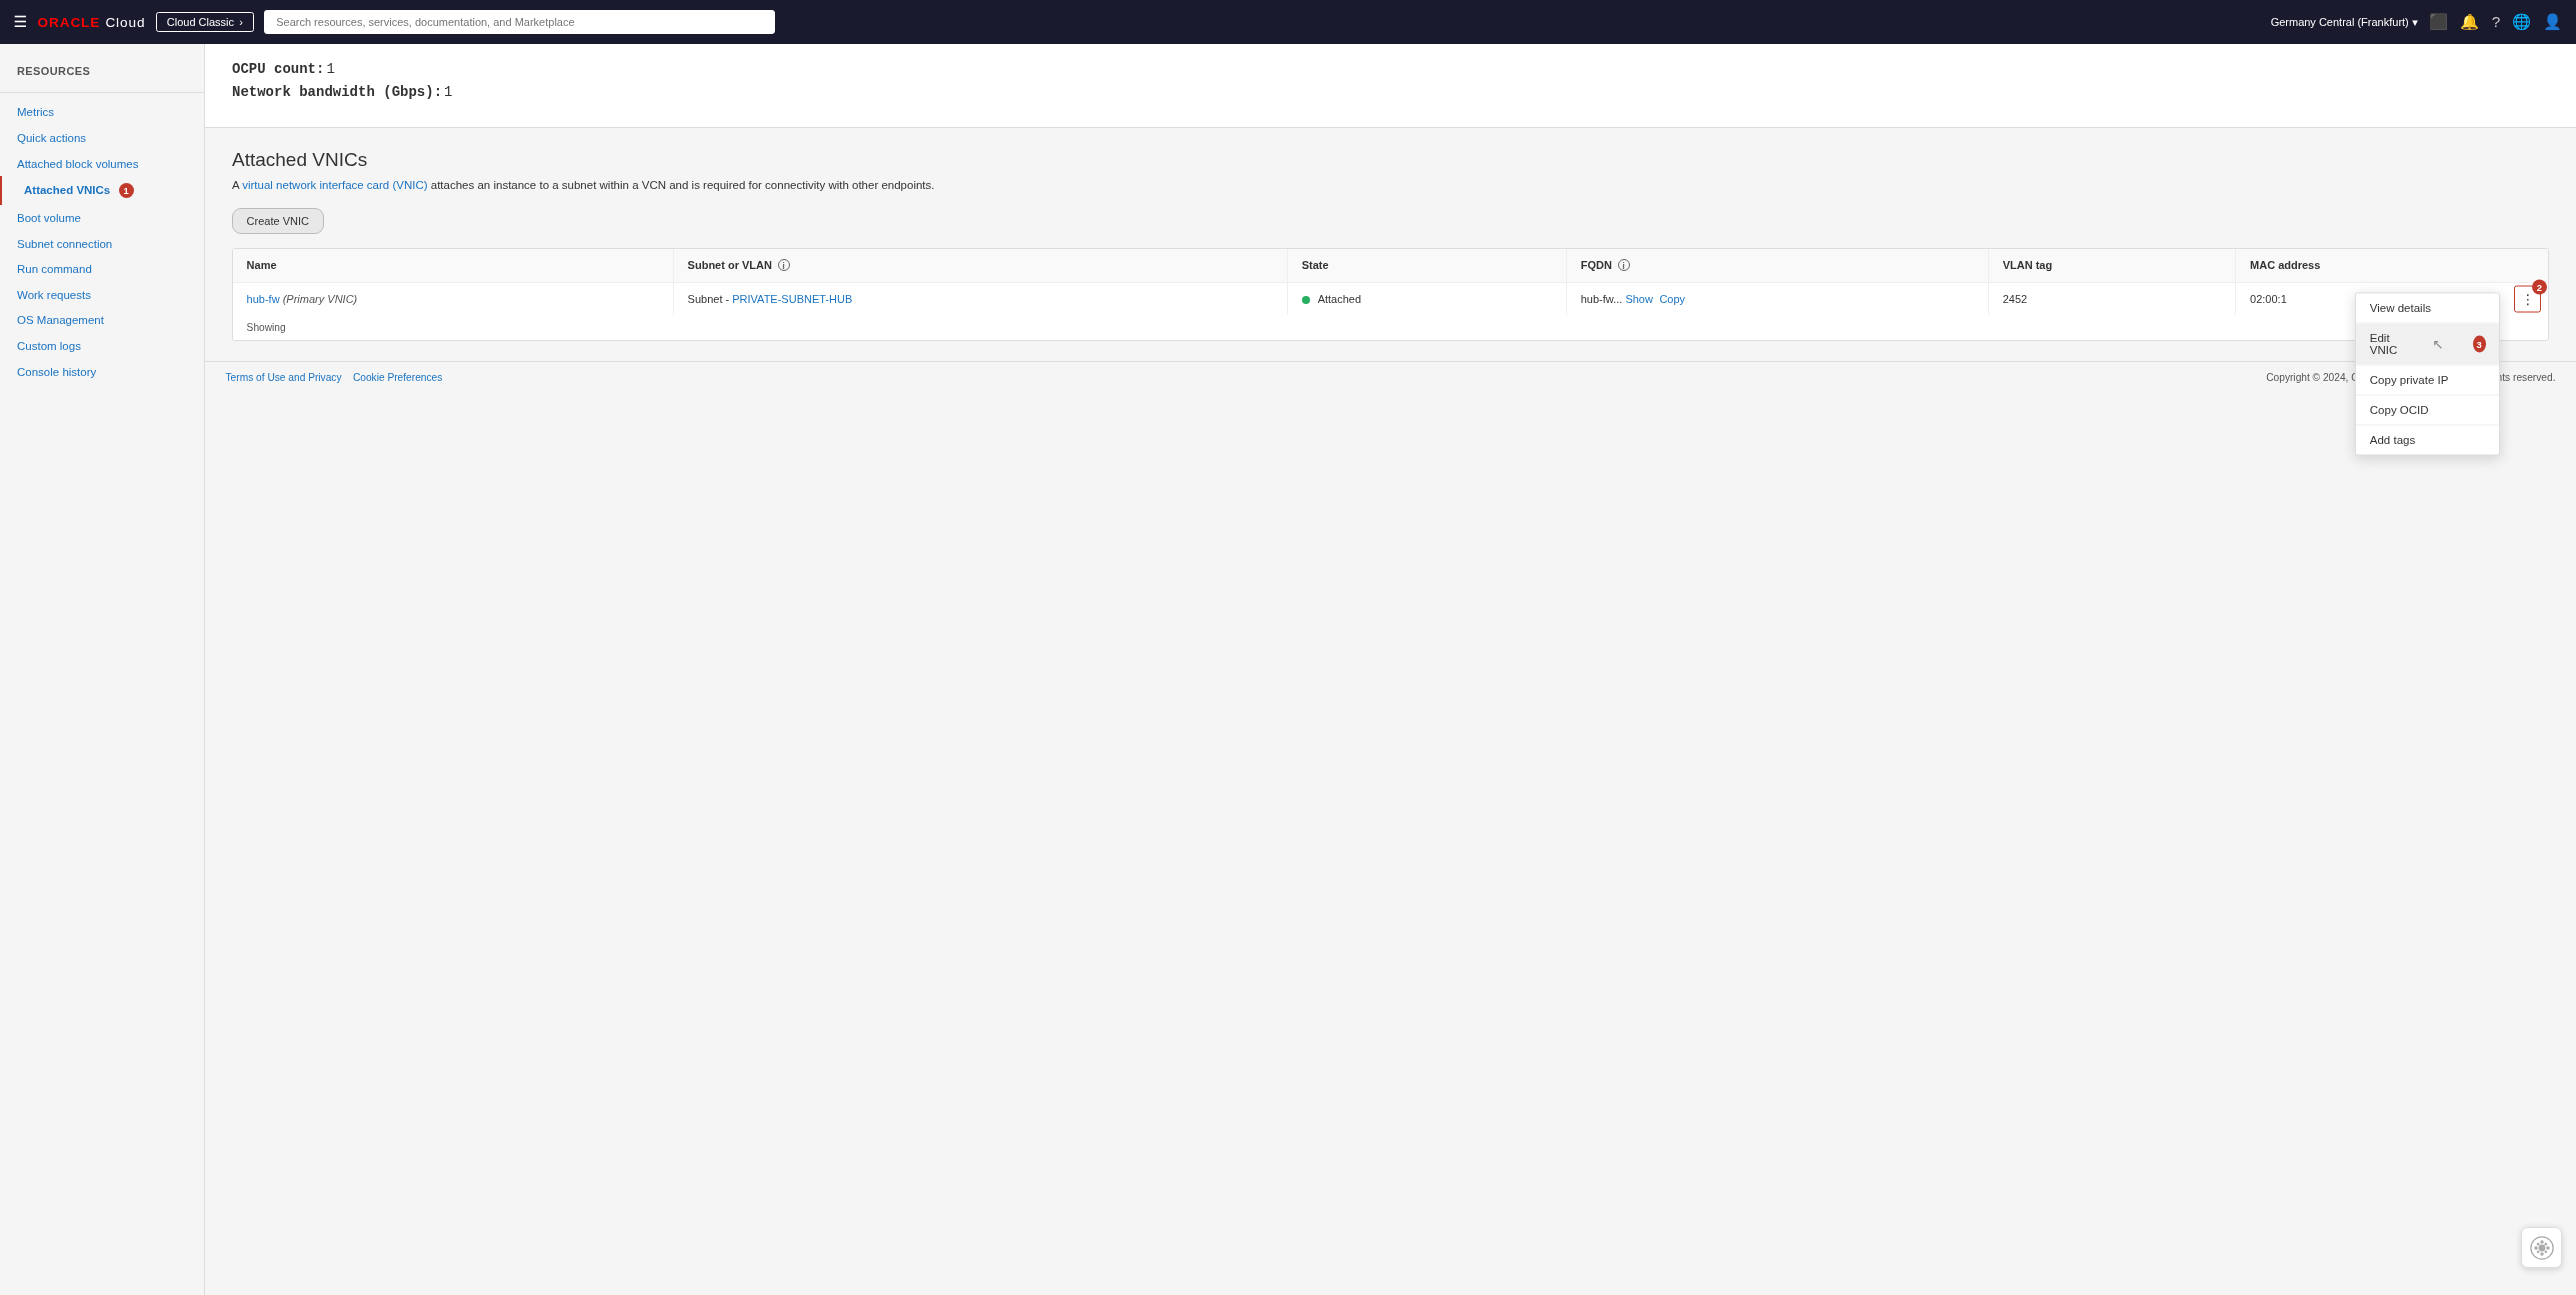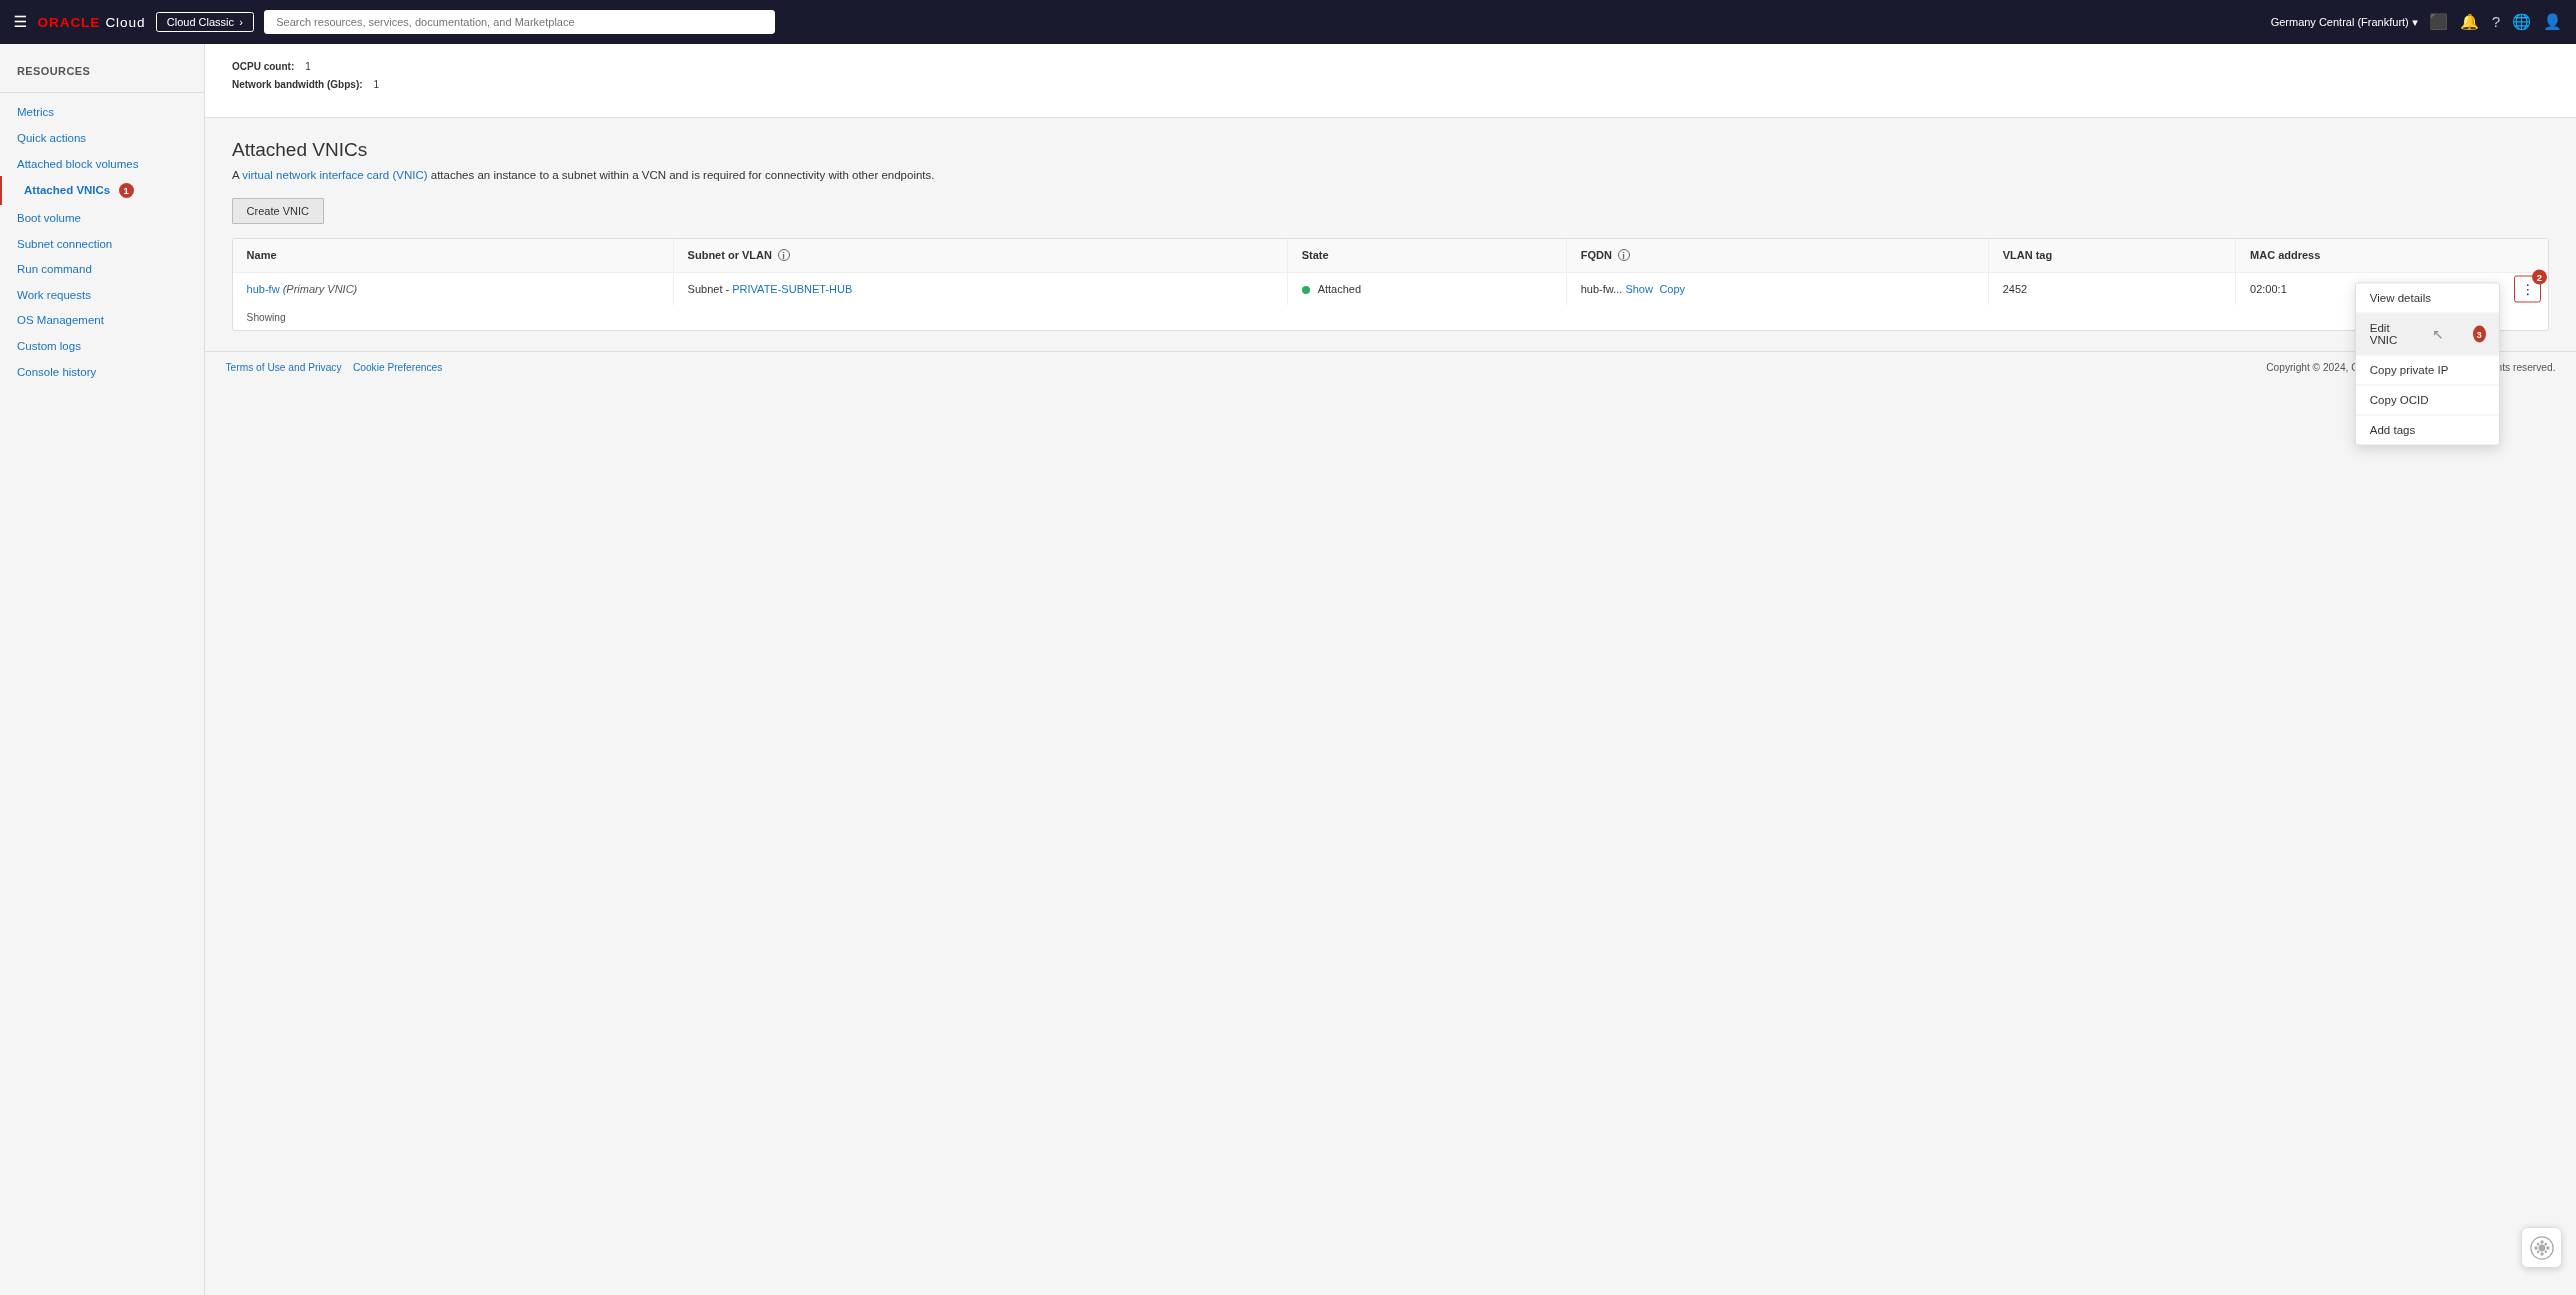--- a/index.html
+++ b/index.html
@@ -100,35 +100,35 @@
     
     .main-content { flex: 1; padding: 0; overflow-x: auto; }
 
     
     .info-panel {
       background: #fff;
       border-bottom: 0.9px solid #ddd;
       padding: 17px 27px 20.5px;
       margin-bottom: 0;
     }
-    .info-row { display: flex; align-items: baseline; gap: 11px; margin-bottom: 6.8px; font-size: 10px; }
+    .info-row { display: flex; align-items: baseline; gap: 2px; margin-bottom: 6.8px; font-size: 14px; font-family: Liberation Mono, monospace; }
     .info-label { font-weight: 600; color: #333; }
     .info-value { color: #333; }
 
     
     .section { padding: 20.5px 27px; }
     .section-title { font-size: 19px; font-weight: 400; color: #333; margin-bottom: 8.5px; }
     .section-desc { font-size: 11.5px; color: #333; margin-bottom: 17px; }
     .section-desc a { color: #1a73c1; text-decoration: none; }
 
     
     .btn-create {
       background: #e8e8e8;
       border: 0.9px solid #bbb;
-      border-radius: 1px;
+      border-radius: 9px;
       padding: 6px 13.6px;
       font-size: 11px;
       cursor: pointer;
       color: #333;
       margin-bottom: 13.6px;
     }
 
     
     .table-container { background: #fff; border: 0.9px solid #ddd; border-radius: 2.6px; overflow: visible; position: relative; }
     table { width: 100%; border-collapse: collapse; }

